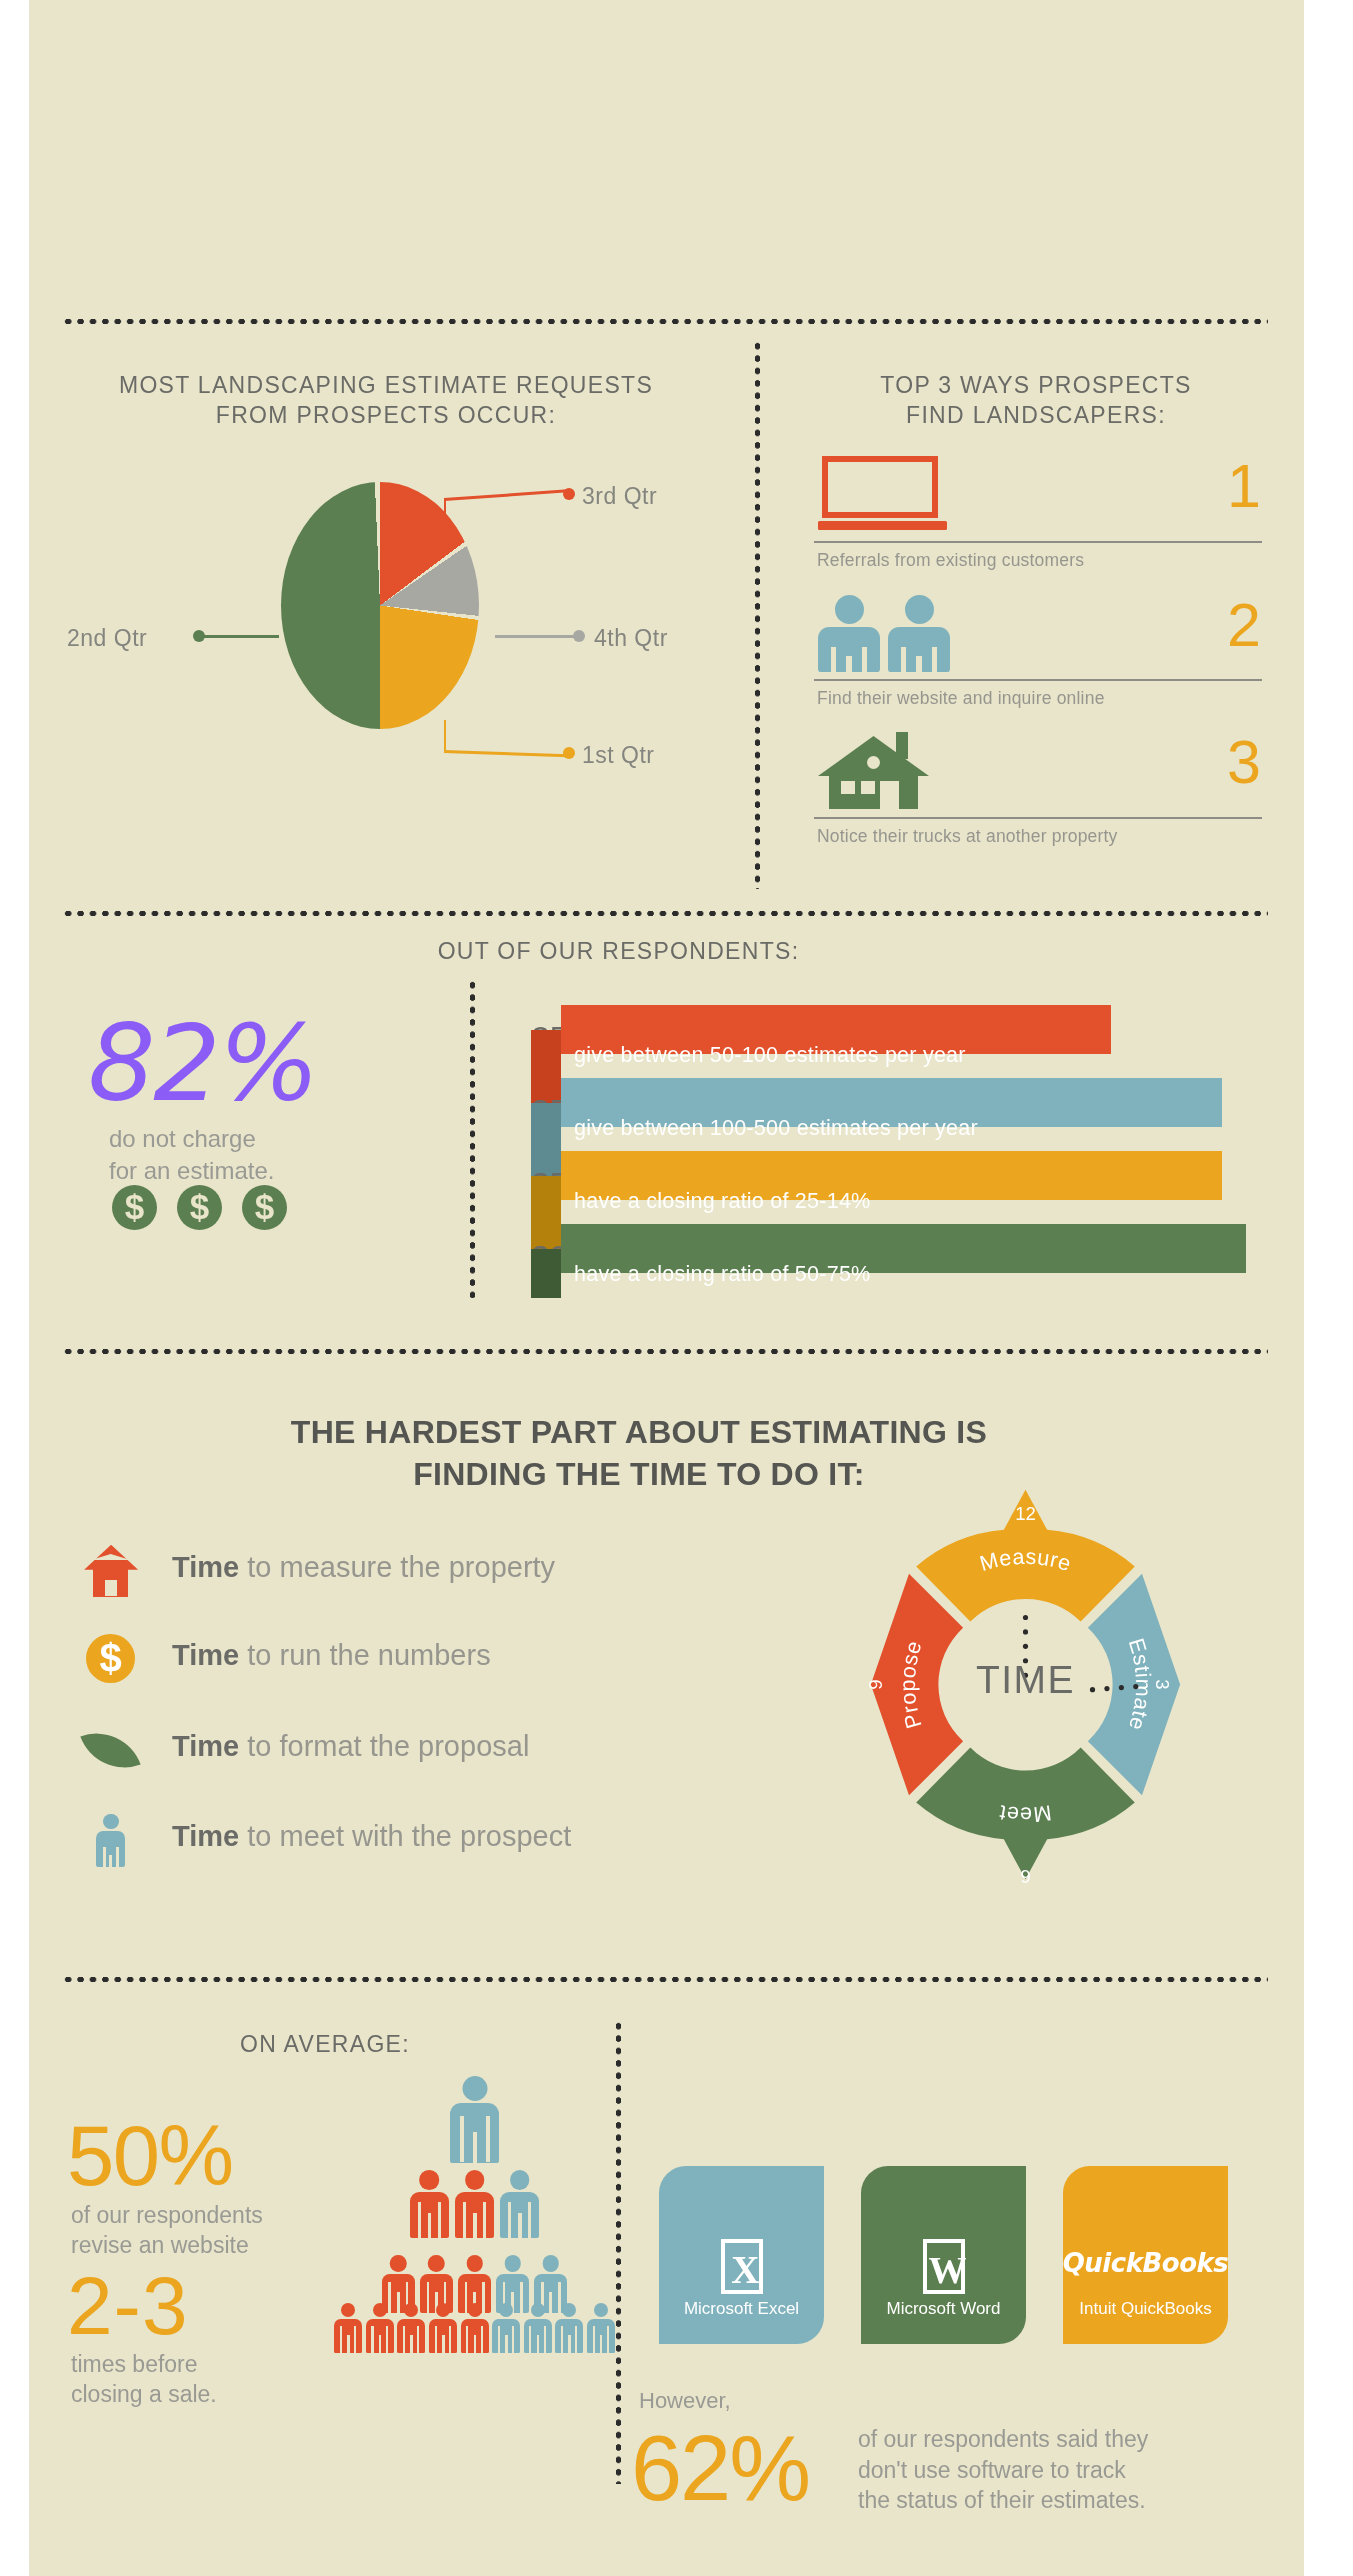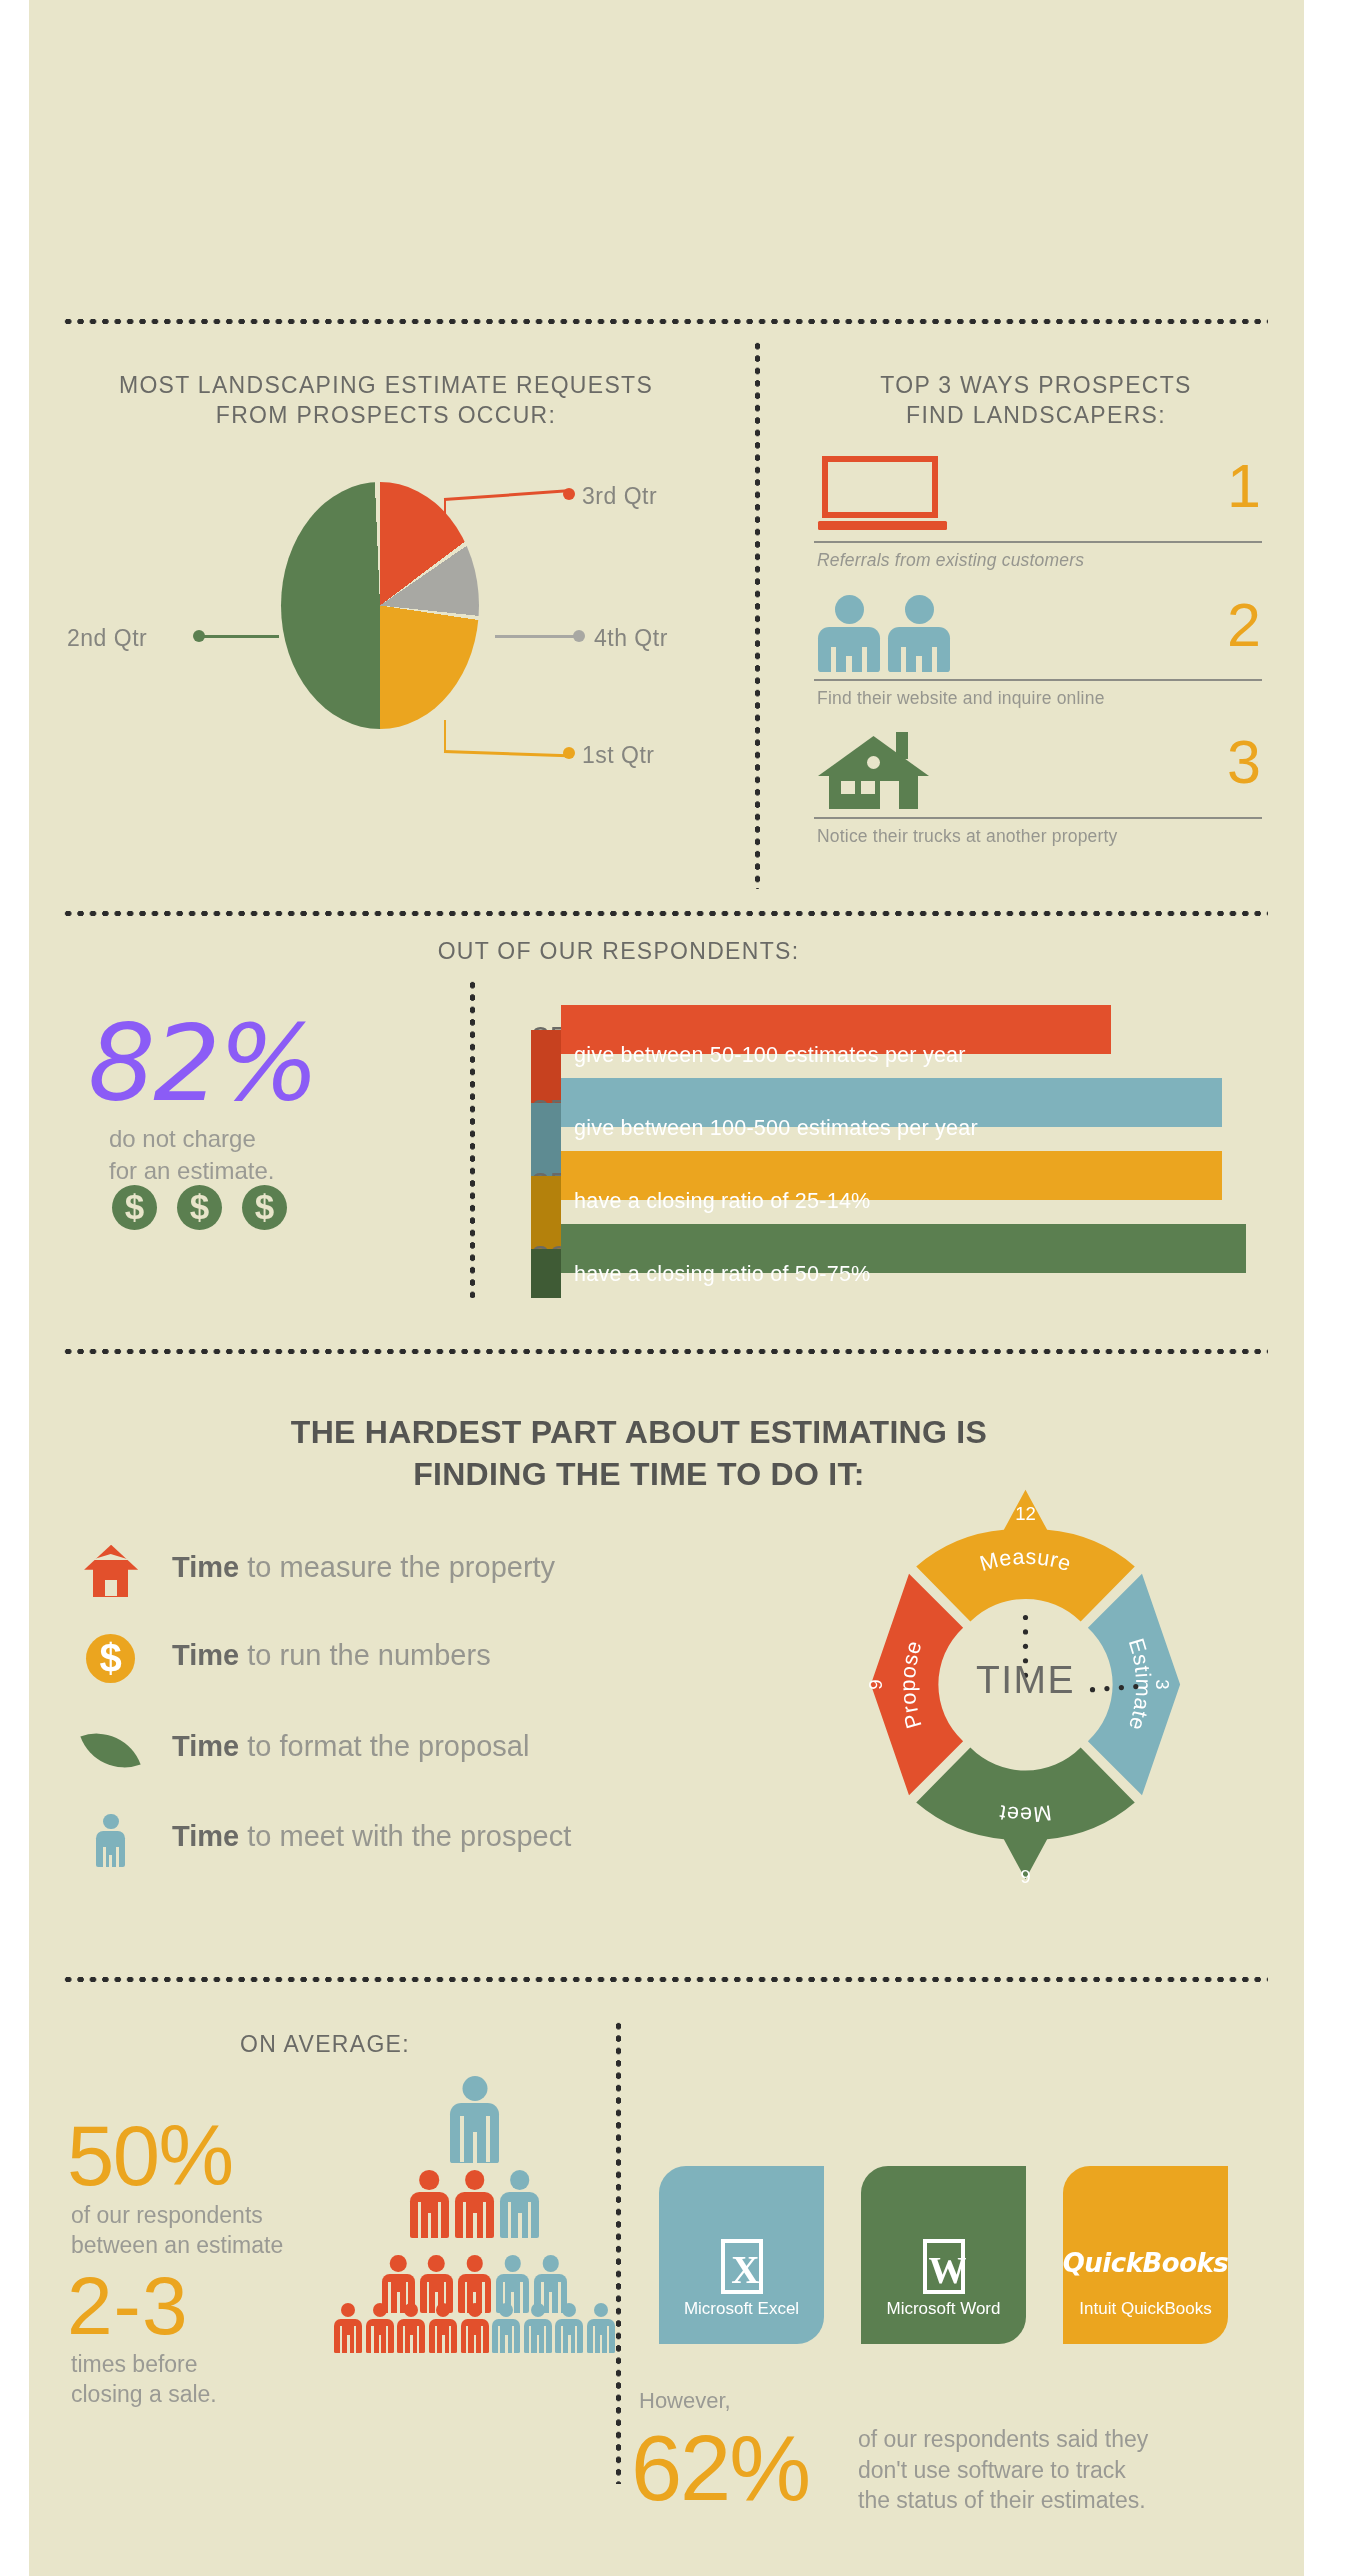--- a/index.html
+++ b/index.html
@@ -195,21 +195,21 @@
       <div>TOP 3 WAYS PROSPECTS</div>
       <div>FIND LANDSCAPERS:</div>
     </div>
 
   <div id="ic-laptop">
     <div class="scr"></div>
     <div class="base"></div>
   </div>
   <div class="t3-num" style="top:456px;right:93px;">1</div>
   <div class="t3-rule" style="left:814px;top:541px;"></div>
-  <div class="t3-cap" style="left:817px;top:550px;font-style:italic;">Referrals from existing customers</div>
+  <div class="t3-cap" style="left:817px;top:550px;">Referrals from existing customers</div>
 
   <div id="ic-people">
     <div class="ppl" style="left:0;">
       <div class="hd"></div>
       <div class="bd"></div>
       <div class="gapL"></div>
       <div class="gapR"></div>
       <div class="gapC"></div>
     </div>
     <div class="ppl" style="left:70px;">
@@ -392,21 +392,21 @@
   </div>
 
   <div class="hdiv" style="left:62px;top:1977px;width:1206px;"></div>
   <div class="vdiv" style="left:616px;top:2020px;height:464px;"></div>
 
   <div class="sect-title" id="avg-title" style="left:129px;top:2030px;width:392px;">
       <div>ON AVERAGE:</div>
     </div>
   <div id="pct50">50%</div>
   <div id="pct50-cap" style="white-space:pre-line;">of our respondents
-between an estimate</div>
+revise an website</div>
   <div id="r13">2-3</div>
   <div id="r13-cap" style="white-space:pre-line;">times before
 closing a sale.</div>
 
   <div id="pyramid">
 
     <div class="pyr-row" style="top:0;gap:8.2px;">
       <div class="pfig" style="width:49px;height:87px;">
         <div class="ph" style="width:25px;height:25px;background:#7FB2BC;"></div>
         <div class="pb" style="top:27px;width:49px;height:60px;background:#7FB2BC;border-radius:11.3px 11.3px 2.6px 2.6px;"></div>

